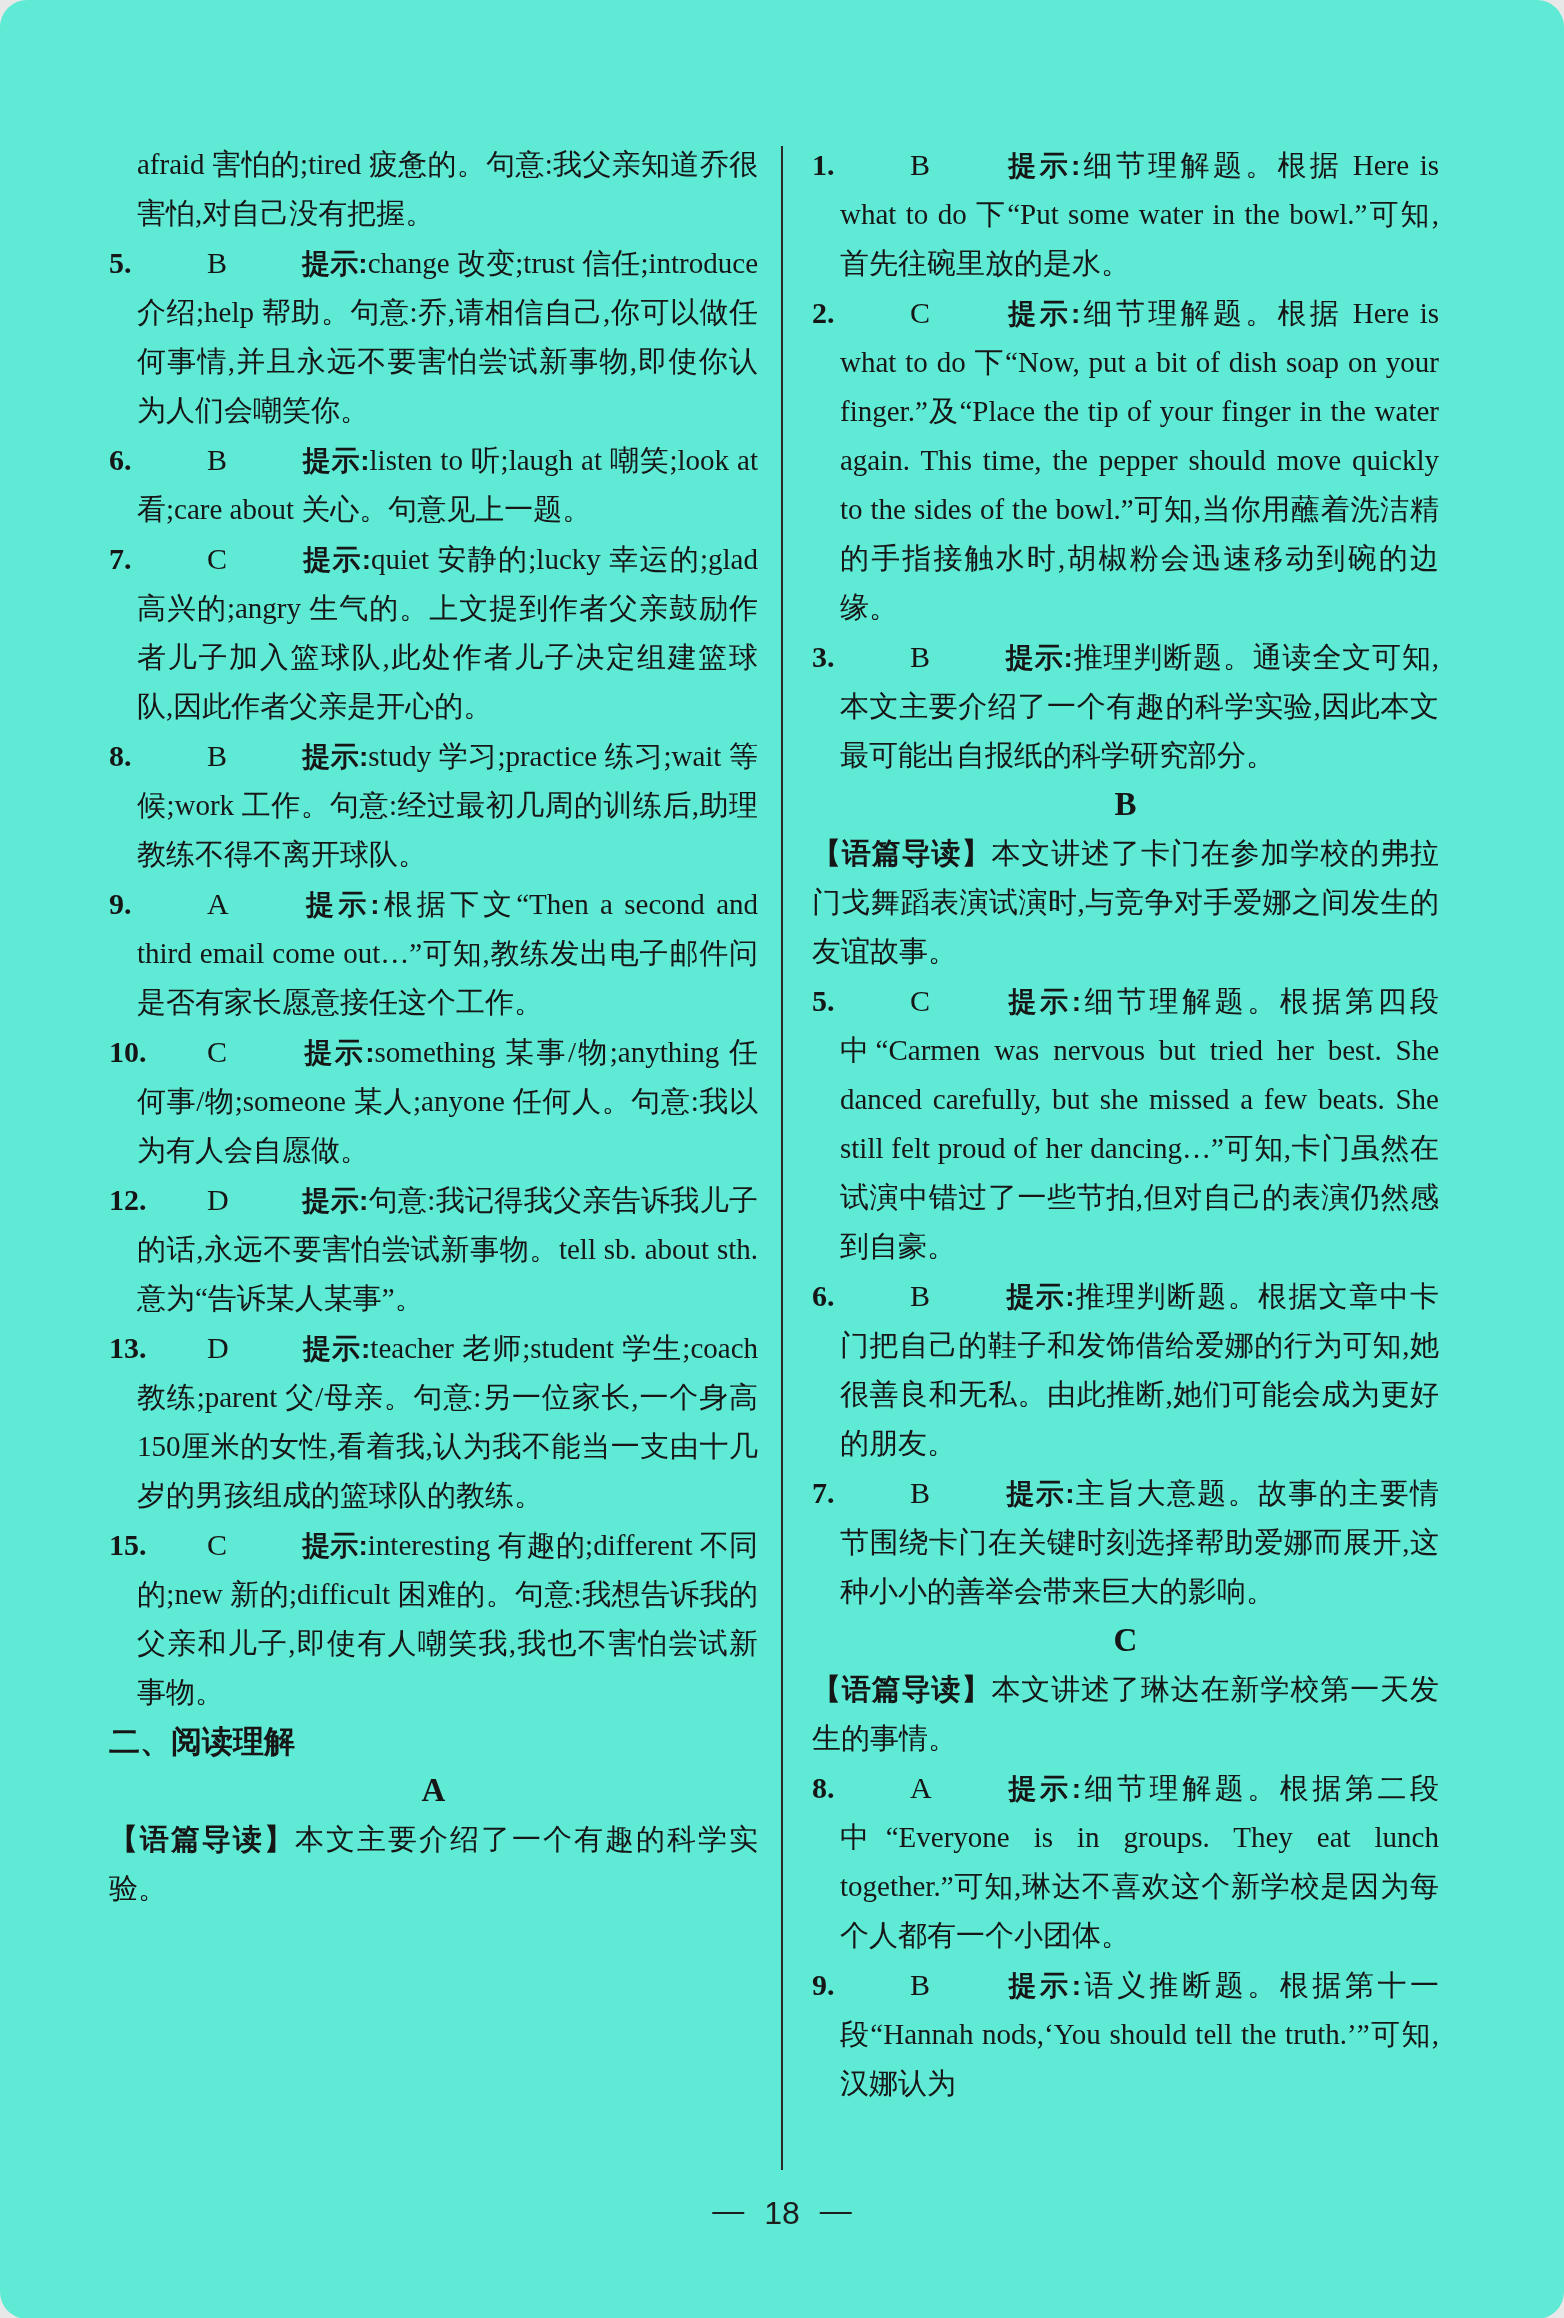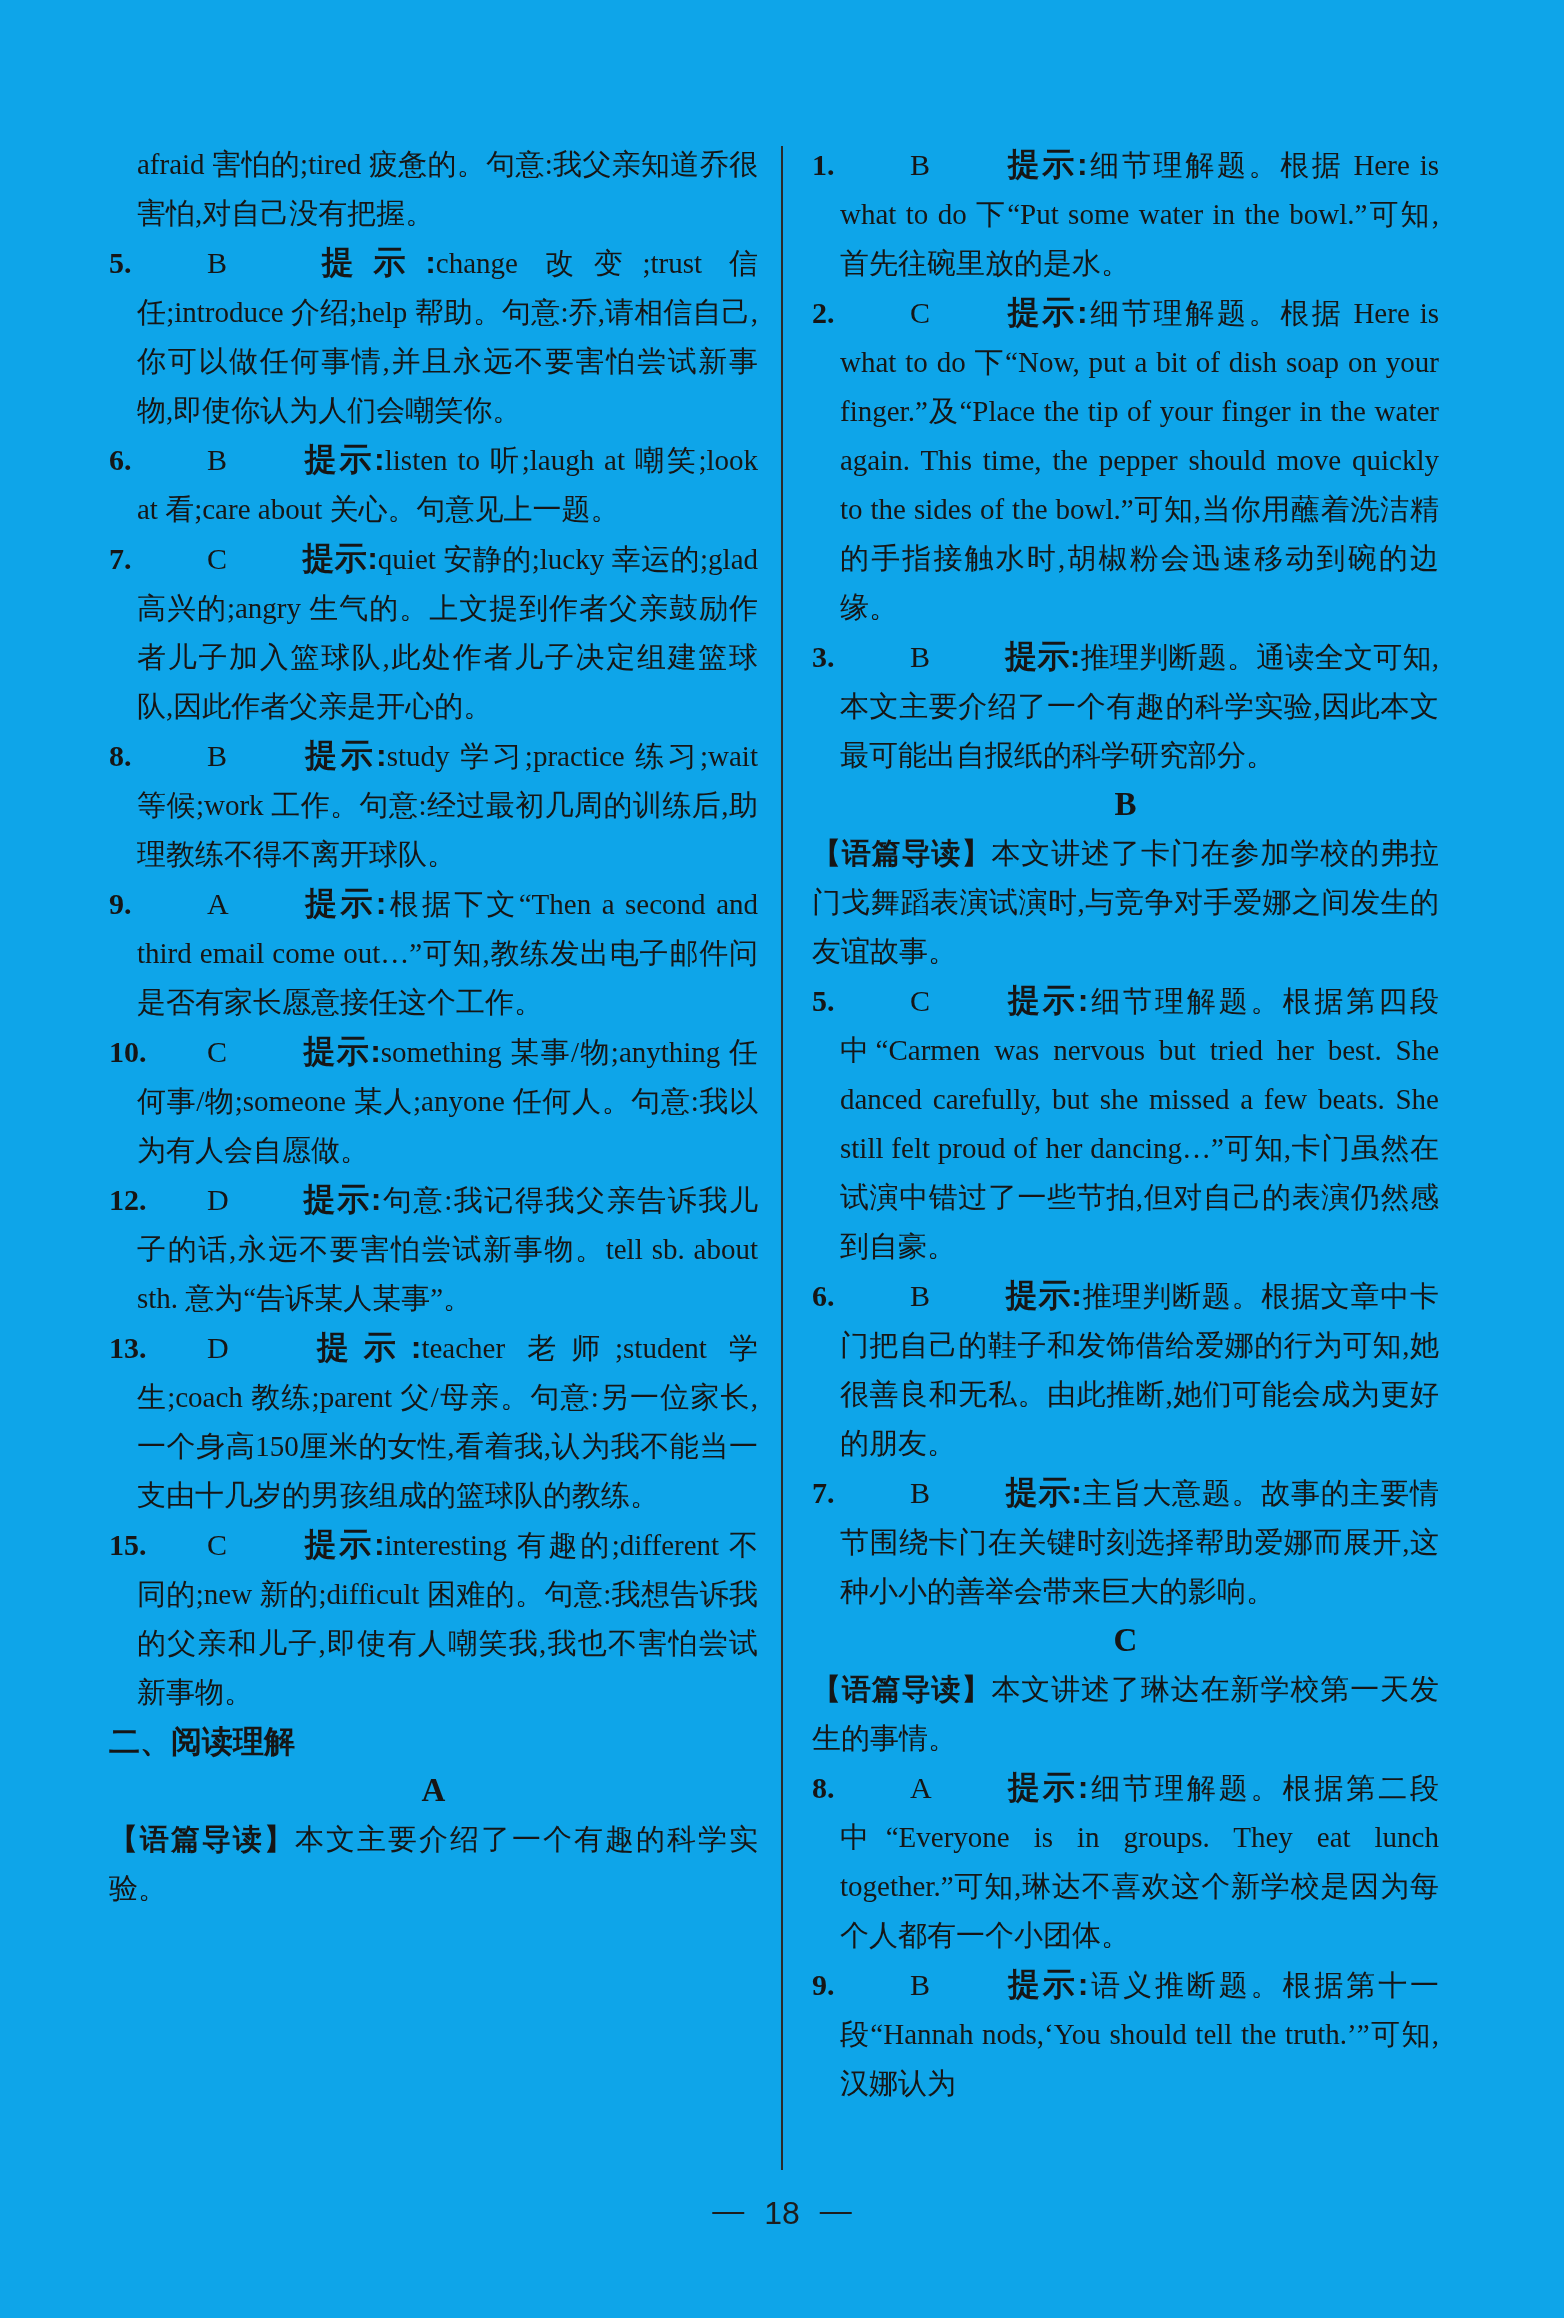--- a/index.html
+++ b/index.html
@@ -1,22 +1,23 @@
 <!DOCTYPE html>
 <html style="font-size:10.5px"><head>
 <meta charset="utf-8">
 <style>
   html,body{margin:0;padding:0;background:#e8e8e8;}
   .page{
     position:relative;
     width:1564px;height:2319px;
-    background:#0ea5e9;
+    background:#5eead4;
     font-family:"Liberation Serif","DejaVu Serif",serif;
     color:#161616;
     overflow:hidden;
+    border-radius:27px;
   }
   .col{
     position:absolute;
     top:140px;
     font-size:29px;
     line-height:49px;
     text-align:justify;
   }
   #col-left{left:109px;width:649px;}
   #col-right{left:812px;width:627px;}
@@ -40,21 +41,21 @@
   }
   .ltr{
     display:inline-block;
     width:95px;
     font-size:30px;
     text-indent:0;
   }
   .hint{
     font-family:"Liberation Sans","DejaVu Sans",sans-serif;
     font-weight:bold;
-    font-size:32px;
+    font-size:28px;
   }
   .heading{
     font-family:"Liberation Sans","DejaVu Sans",sans-serif;
     font-weight:bold;
     font-size:31px;
   }
   .letter{
     text-align:center;
     font-weight:bold;
     font-size:33px;

